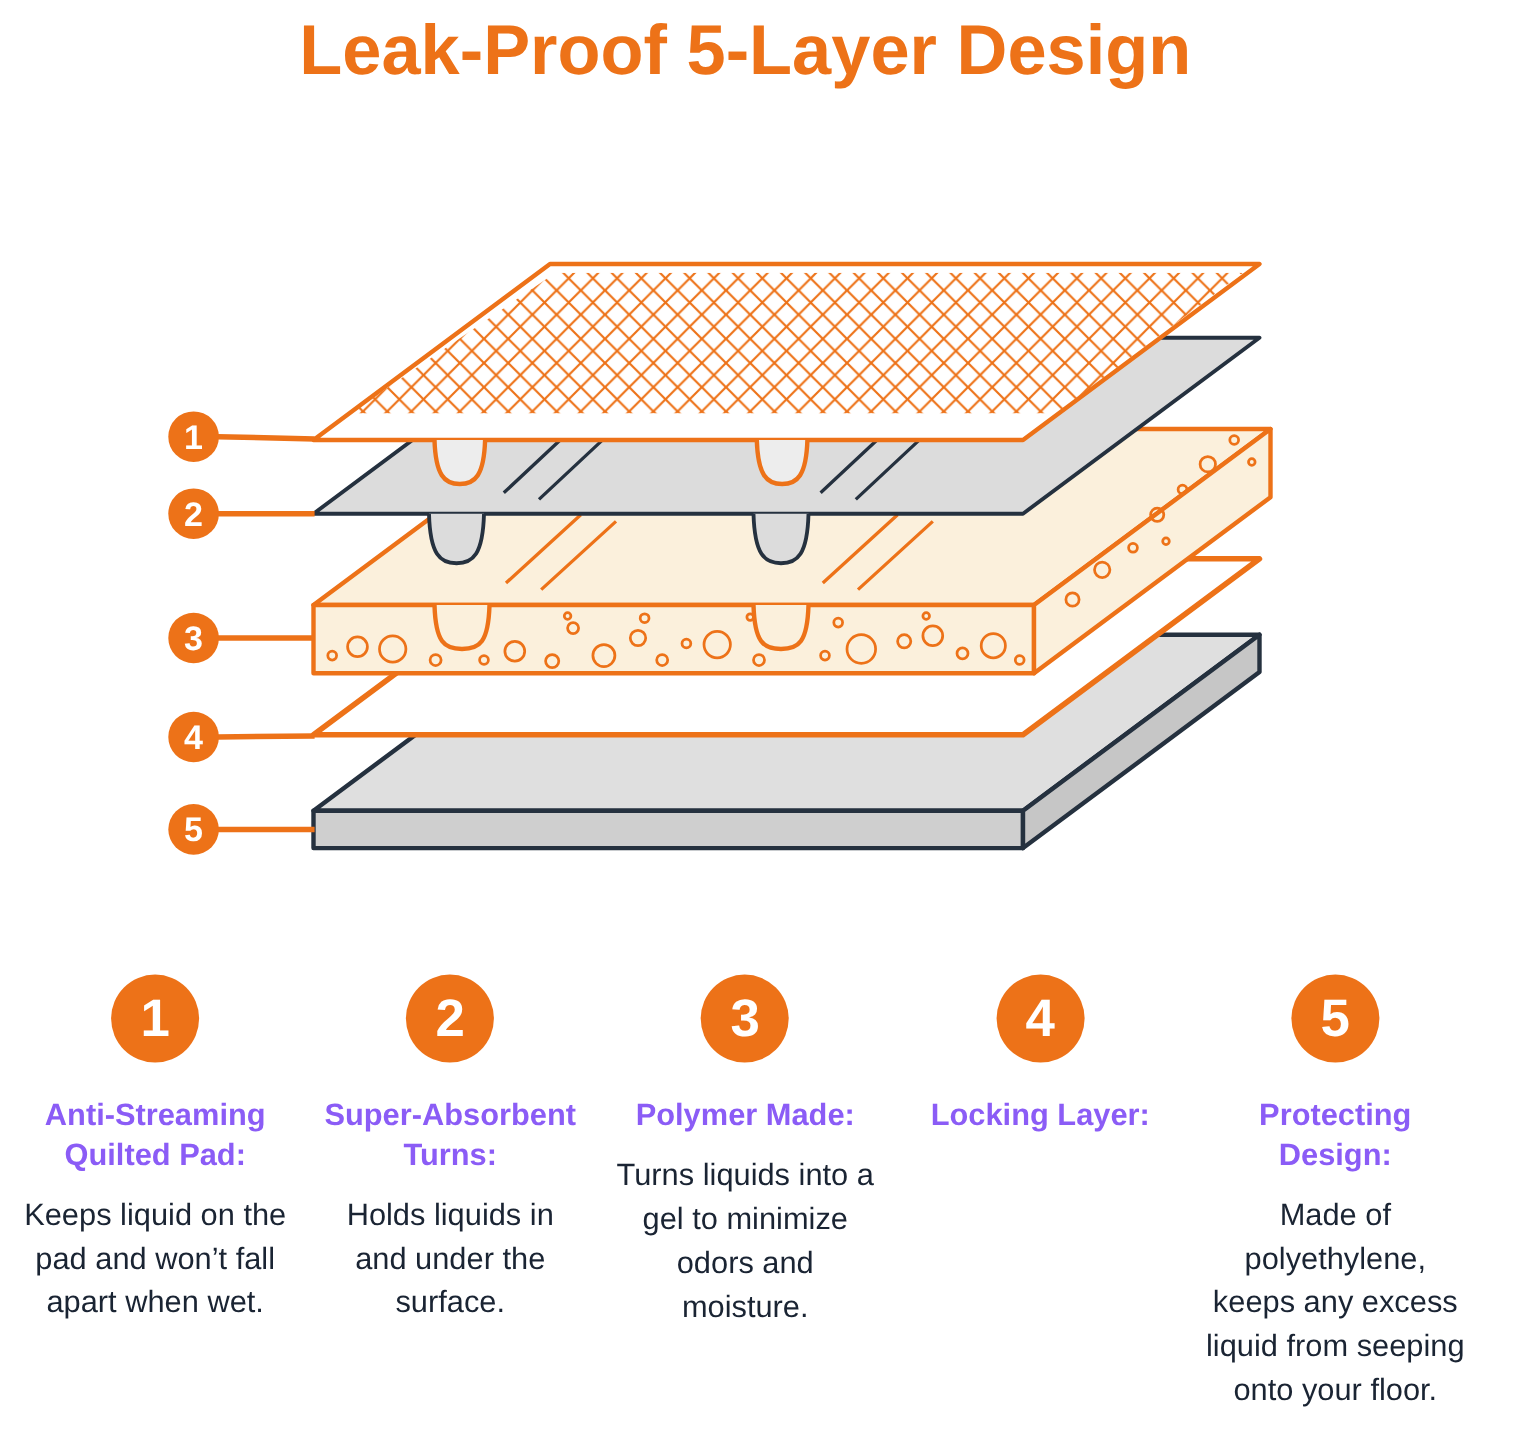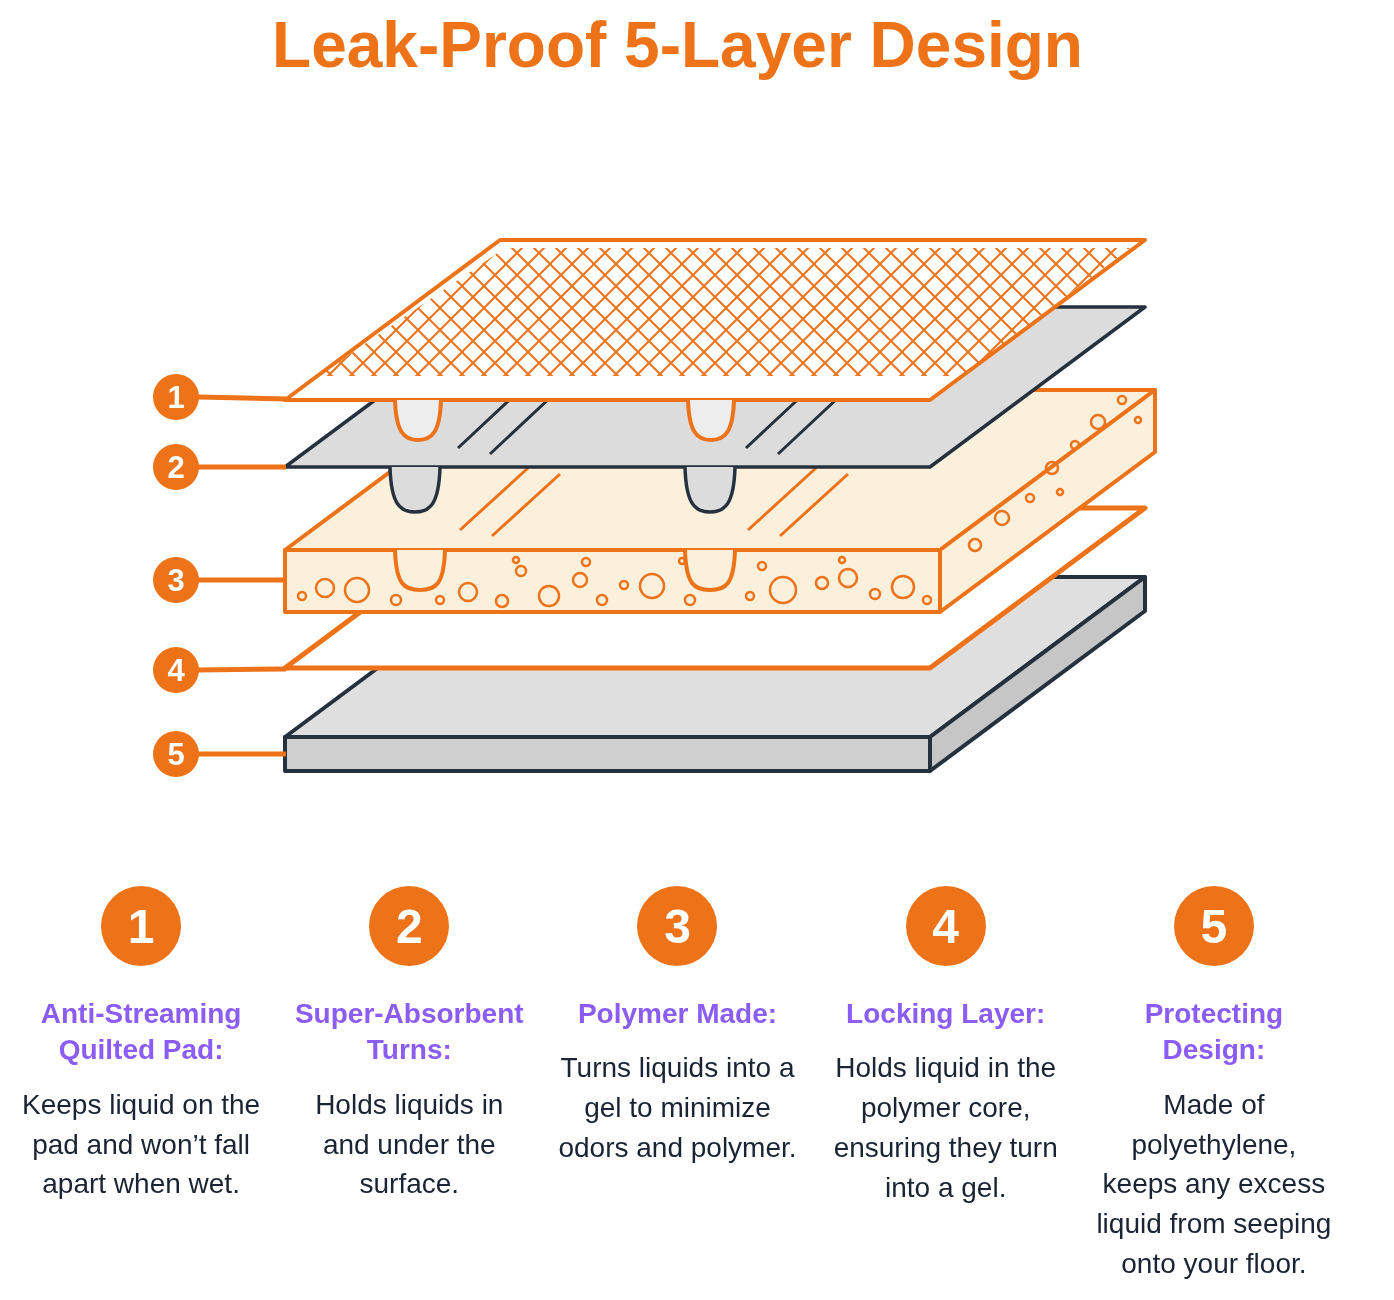--- a/index.html
+++ b/index.html
@@ -217,27 +217,26 @@
 
     <div class="info-col">
       <div class="num-badge">2</div>
       <div class="col-heading">Super-Absorbent Turns:</div>
       <div class="col-desc">Holds liquids in and under the surface.</div>
     </div>
 
     <div class="info-col">
       <div class="num-badge">3</div>
       <div class="col-heading">Polymer Made:</div>
-      <div class="col-desc">Turns liquids into a gel to minimize odors and polymer.</div>
+      <div class="col-desc">Turns liquids into a gel to minimize odors and moisture.</div>
     </div>
 
     <div class="info-col">
       <div class="num-badge">4</div>
       <div class="col-heading">Locking Layer:</div>
-      <div class="col-desc">Holds liquid in the polymer core, ensuring they turn into a gel.</div>
     </div>
 
     <div class="info-col">
       <div class="num-badge">5</div>
       <div class="col-heading">Protecting Design:</div>
       <div class="col-desc">Made of polyethylene, keeps any excess liquid from seeping onto your floor.</div>
     </div>
 
   </div>
 </div>

